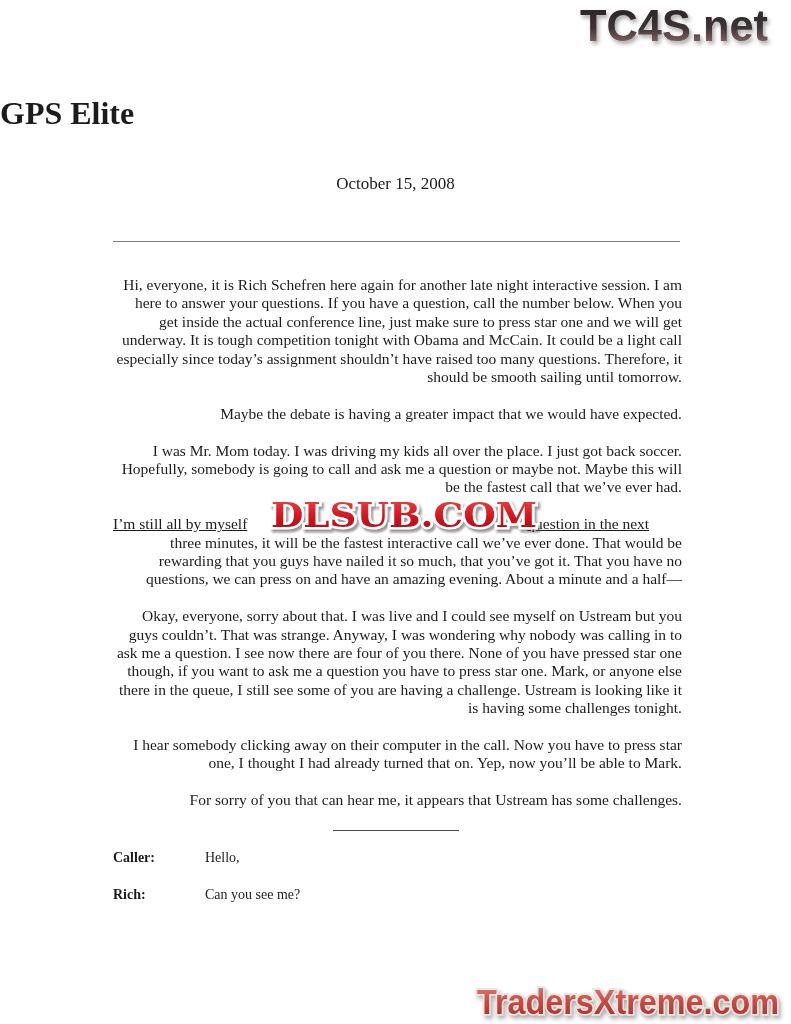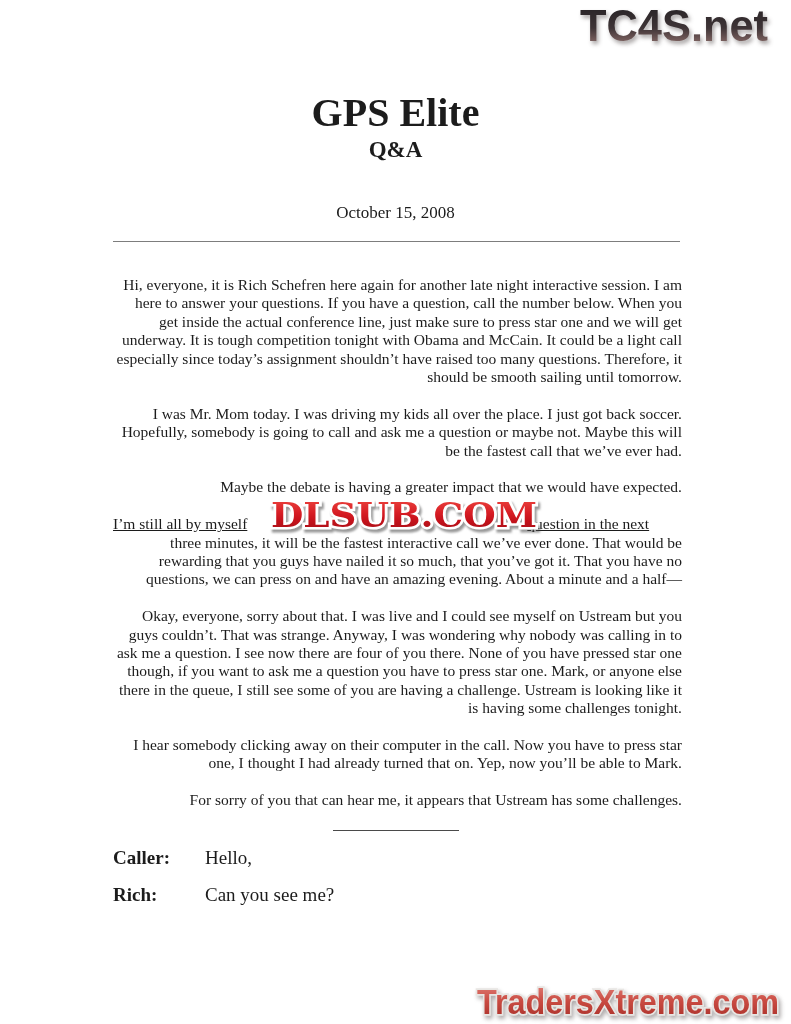--- a/index.html
+++ b/index.html
@@ -18,34 +18,33 @@
     position: absolute;
     top: 2px;
     right: 5px;
     filter: drop-shadow(2px 3px 2px rgba(40,30,30,0.40));
   }
 
   
   .doc-title {
     position: absolute;
     top: 96px; left: 0; width: 100%;
-    text-align: center;
-    font-size: 40px; line-height: 34px; font-weight: bold;
+    font-size: 32px; line-height: 34px; font-weight: bold;
   }
   .doc-subtitle {
     position: absolute;
     top: 137px; left: 0; width: 100%;
     text-align: center;
     font-size: 23px; line-height: 25px; font-weight: bold;
   }
   .doc-date {
     position: absolute;
     top: 174px; left: 0; width: 100%;
     text-align: center;
-    font-size: 17px; line-height: 20px; margin-top: 29px;
+    font-size: 17px; line-height: 20px;
   }
 
   .main-rule {
     position: absolute;
     top: 241px; left: 113px;
     width: 567px; height: 1px;
     background: #7d7d7d;
   }
 
   
@@ -75,21 +74,21 @@
     top: 830px; left: 333px;
     width: 126px; height: 1px;
     background: #4a4a4a;
   }
 
   
   .dialogue {
     position: absolute;
     top: 849px; left: 113px;
     width: 569px;
-    font-size: 19px;
+    font-size: 14px;
     line-height: 18.4px;
   }
   .dialogue-row { display: flex; margin-bottom: 18.4px; }
   .dialogue-speaker { width: 92px; flex: 0 0 92px; font-weight: bold; }
   .dialogue-text { flex: 1; }
 
   
   .tx-logo {
     position: absolute;
     top: 978px; right: 3px;
@@ -108,29 +107,28 @@
       <linearGradient id="gradTC" x1="0" y1="0" x2="0" y2="1">
         <stop offset="0" stop-color="#232023"></stop>
         <stop offset="0.55" stop-color="#3e3436"></stop>
         <stop offset="1" stop-color="#a07b77"></stop>
       </linearGradient>
     </defs>
     <text x="112" y="39" text-anchor="middle" textLength="188" lengthAdjust="spacingAndGlyphs" font-family="Liberation Sans, sans-serif" font-size="44" font-weight="bold" fill="url(#gradTC)">TC4S.net</text>
   </svg>
 
   <div class="doc-title">GPS Elite</div>
-  <div class="doc-subtitle">Q&amp;A</div>
   <div class="doc-date">October 15, 2008</div>
 
   <div class="main-rule"></div>
 
   <div class="doc-body">
     <p>Hi, everyone, it is Rich Schefren here again for another late night interactive session. I am here to answer your questions. If you have a question, call the number below. When you get inside the actual conference line, just make sure to press star one and we will get underway. It is tough competition tonight with Obama and McCain. It could be a light call especially since today’s assignment shouldn’t have raised too many questions. Therefore, it should be smooth sailing until tomorrow.</p>
+    <p>Maybe the debate is having a greater impact that we would have expected.</p>
     <p>I was Mr. Mom today. I was driving my kids all over the place. I just got back soccer. Hopefully, somebody is going to call and ask me a question or maybe not. Maybe this will be the fastest call that we’ve ever had.</p>
-    <p>Maybe the debate is having a greater impact that we would have expected.</p>
 
     <div class="obscured-para">
 
       <svg class="watermark" width="292" height="44" viewBox="0 0 292 44">
         <defs>
           <linearGradient id="gradRed" x1="0" y1="0" x2="0" y2="1">
             <stop offset="0" stop-color="#ef4a42"></stop>
             <stop offset="0.45" stop-color="#d61c24"></stop>
             <stop offset="0.6" stop-color="#c8131c"></stop>
             <stop offset="1" stop-color="#9e0f16"></stop>

